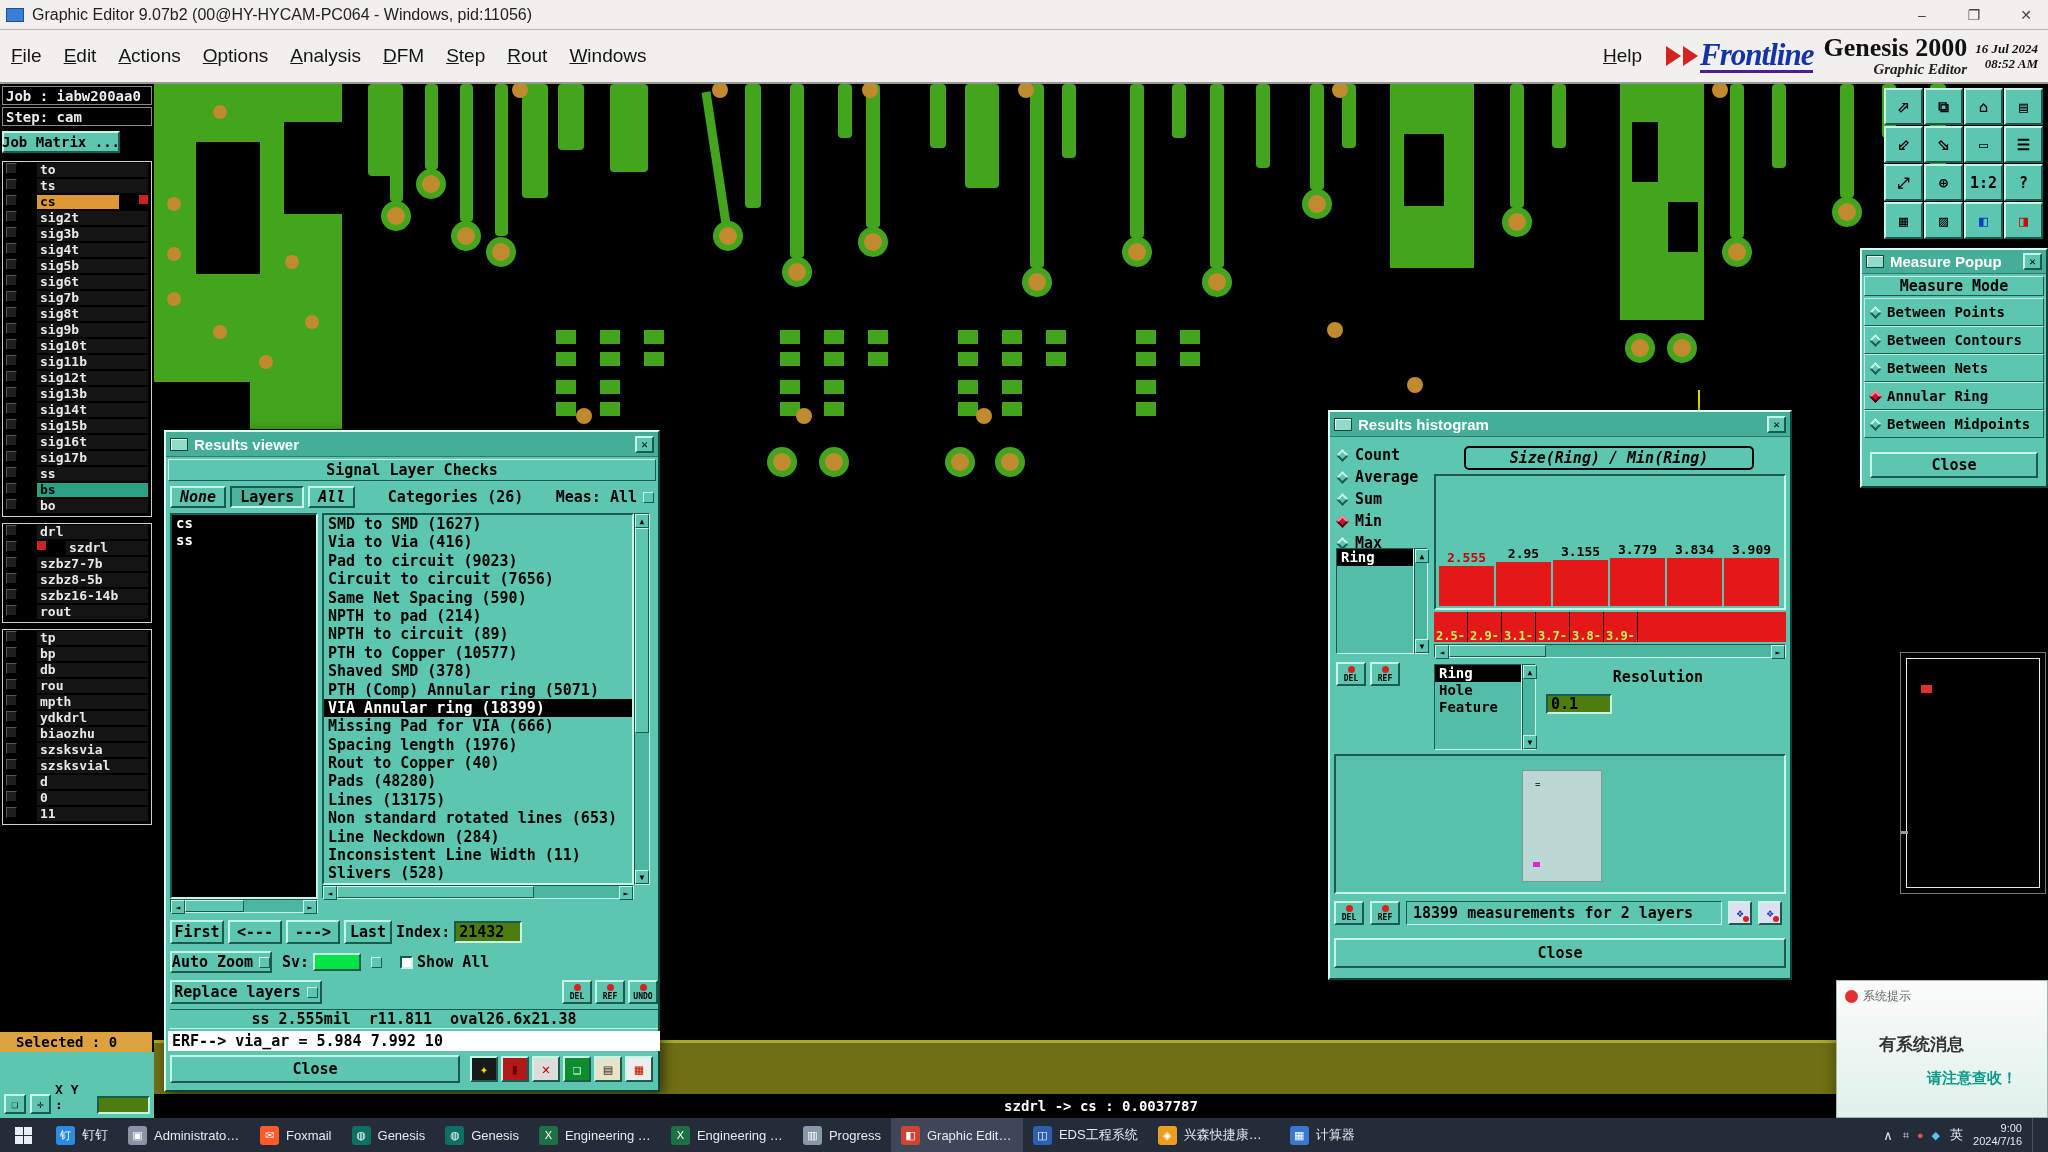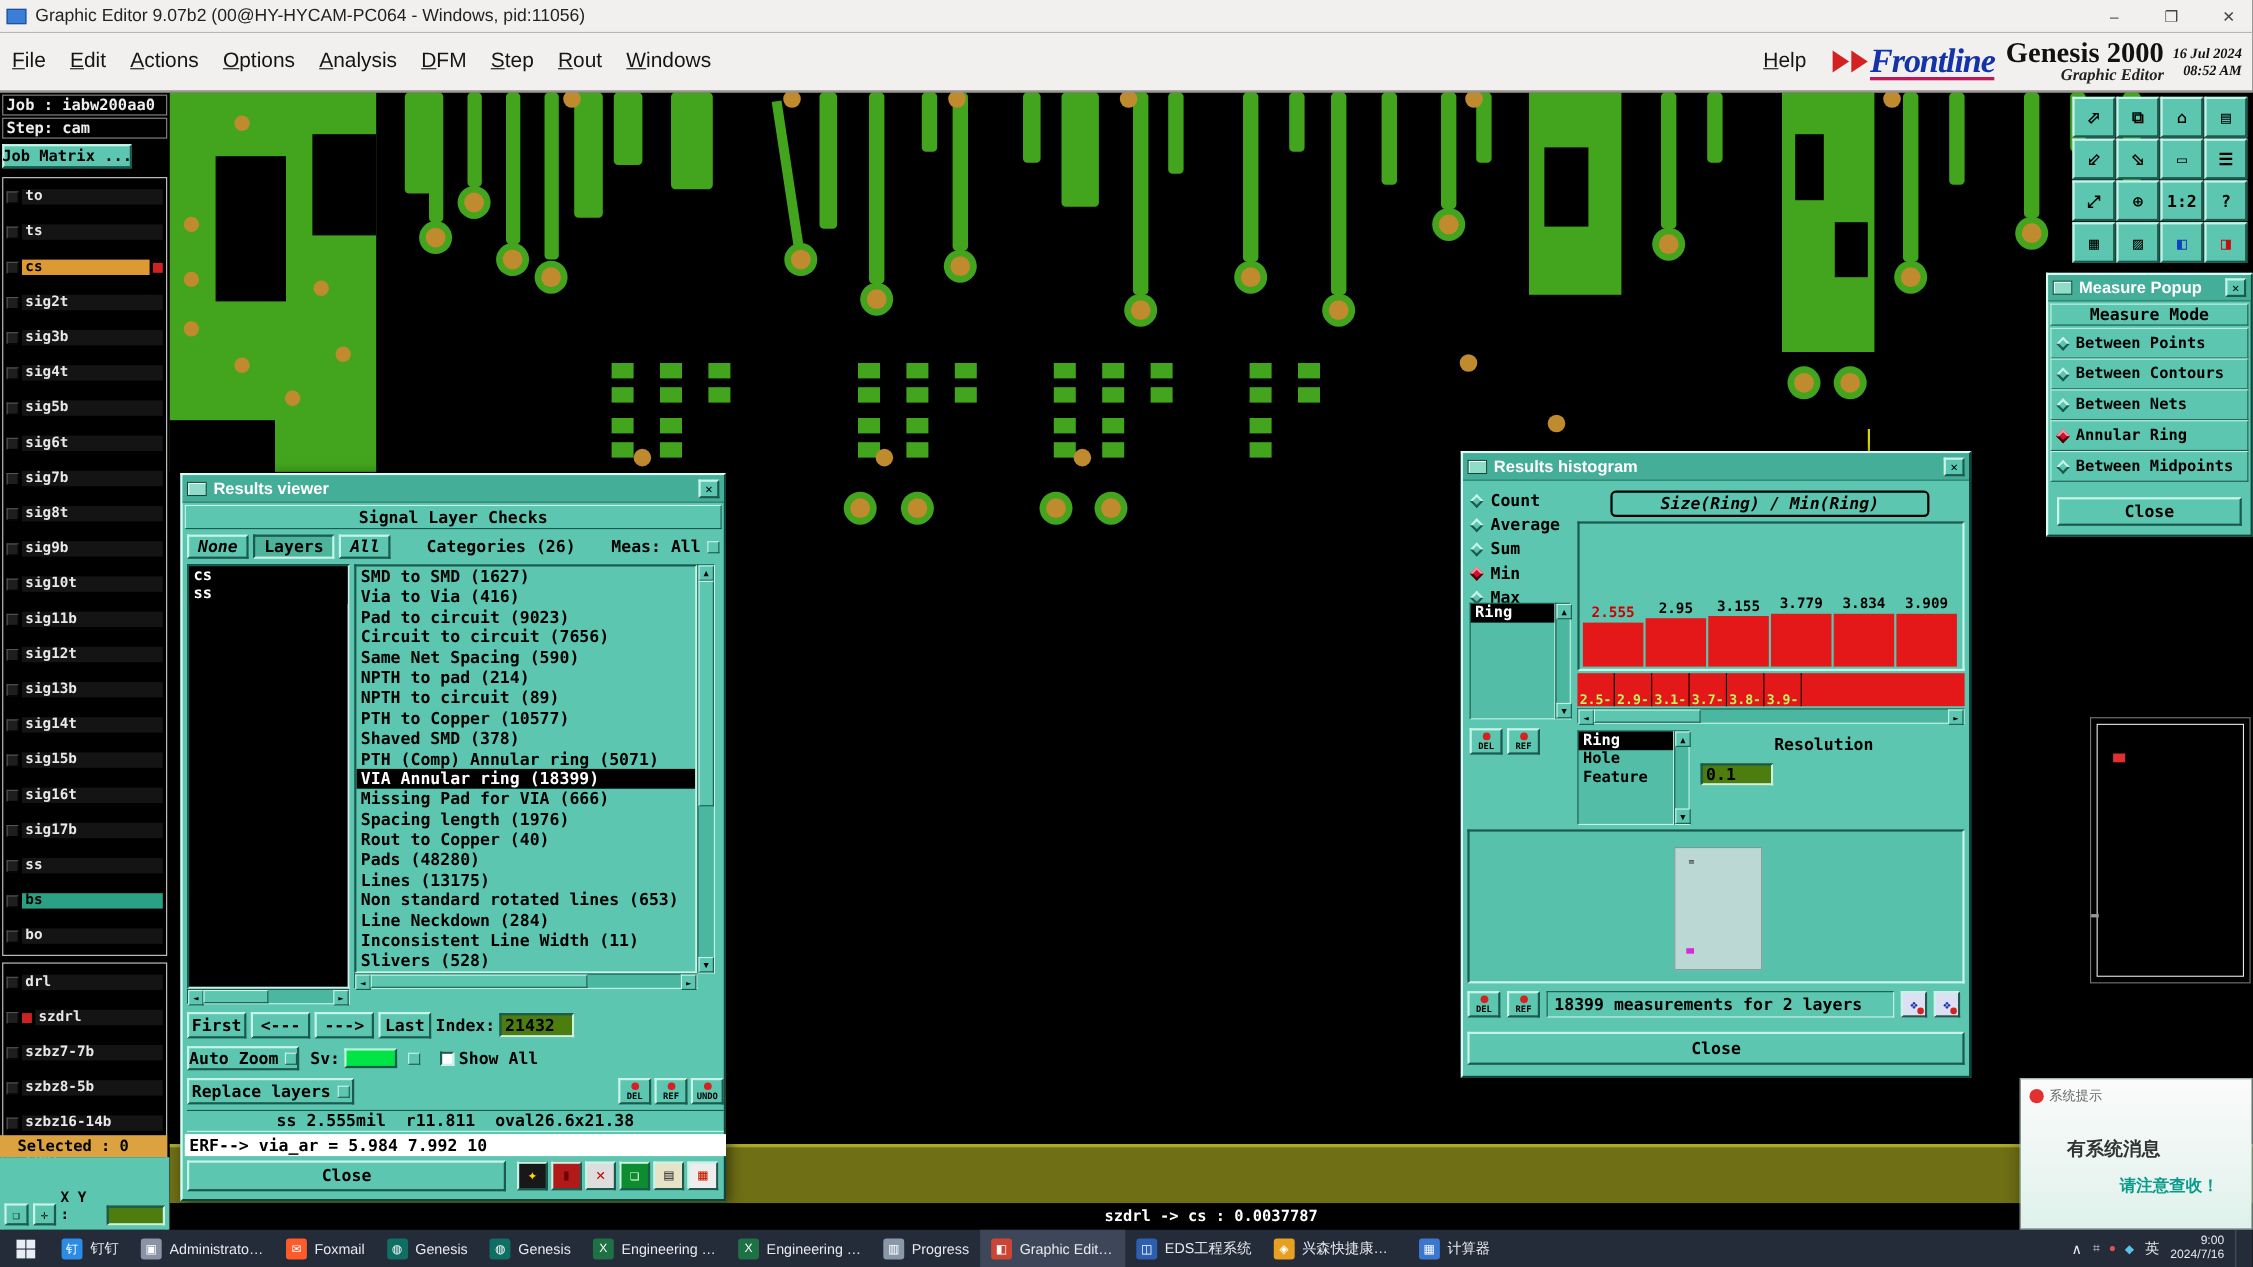--- a/index.html
+++ b/index.html
@@ -32,32 +32,32 @@
 #titlebar{position:absolute;left:0;top:0;width:2048px;height:30px;background:#f1f0ee;border-bottom:1px solid #b8b5b0;display:flex;align-items:center;gap:8px;padding-left:6px;font-family:"Liberation Sans",sans-serif;z-index:8}
 #app-icon{width:18px;height:14px;background:#3a7ed8;border:1px solid #1b4f96;flex:none}
 #title-text{flex:1;font-size:16px;color:#222}
 .win-btn{width:44px;height:29px;display:flex;align-items:center;justify-content:center;font-size:14px;color:#444}
 #menubar{position:absolute;left:0;top:30px;width:2048px;height:54px;background:#f1f0ee;border-bottom:2px solid #9a9790;display:flex;align-items:center;font-family:"Liberation Sans",sans-serif;z-index:8}
 #menu-items{display:flex;align-items:center}
 .menu-item{padding:6px 11px;font-size:19px;color:#151515;white-space:nowrap}
 #menu-help{padding:6px 14px;font-size:19px;color:#151515;margin-left:auto}
 #brand-box{display:flex;align-items:center;gap:2px;padding:0 10px}
 .brand-tri{width:0;height:0;border-left:15px solid #d42222;border-top:10px solid transparent;border-bottom:10px solid transparent}
-#brand-text{font-size:31px;font-style:italic;font-weight:bold;color:#1433a8;font-family:"Liberation Serif",serif;letter-spacing:-1px;border-bottom:3px solid #be185d;line-height:1}
+#brand-text{font-size:31px;font-style:italic;font-weight:bold;color:#1433a8;font-family:"Liberation Serif",serif;letter-spacing:-1px;border-bottom:3px solid #4c1d95;line-height:1}
 #product-col{display:flex;flex-direction:column;align-items:flex-end;padding-right:8px}
 #product-name{font:bold 26px "Liberation Serif",serif;color:#111;line-height:26px}
 #edition-label{font:italic bold 15px "Liberation Serif",serif;color:#222}
 #date-col{display:flex;flex-direction:column;align-items:flex-end;padding-right:10px;font:italic bold 13px "Liberation Serif",serif;color:#111;line-height:15px}
 
 #left-panel{position:absolute;left:0;top:84px;width:154px;height:1034px;background:#000;z-index:5}
 .job-box{margin:2px 2px 0 2px;height:19px;background:#000;border:1px solid #8a8a8a;color:#eee;font:bold 14px "DejaVu Sans Mono",monospace;display:flex;align-items:center;padding-left:3px;white-space:nowrap}
 #matrix-btn{margin:5px 2px 0 2px;width:118px;height:22px;font-size:14px}
 #layer-groups{margin-top:8px}
 .layer-group{border:1px solid #cfcfcf;margin:0 2px 6px 2px;padding:1px}
-.layer-row{display:flex;align-items:center;gap:3px;height:16px;padding:16px 2px}
+.layer-row{display:flex;align-items:flex-start;gap:20px;height:16px;padding:0 2px}
 .layer-toggle{width:11px;height:11px;background:#1e1e1e;border:1px solid;border-color:#555 #000 #000 #555;flex:none}
 .layer-chip{width:9px;height:9px;flex:none}
 .layer-name{flex:1;font:bold 13px "DejaVu Sans Mono",monospace;color:#e8e8e8;background:#141414;padding-left:3px;line-height:14px;white-space:nowrap;overflow:hidden}
 .layer-mark{width:9px;height:9px;flex:none}
 #selected-bar{position:absolute;left:0;bottom:66px;width:152px;height:20px;background:#dca23f;color:#000;font:bold 14px "DejaVu Sans Mono",monospace;display:flex;align-items:center;padding-left:16px}
 #xy-strip{position:absolute;left:0;bottom:0;width:154px;height:66px;background:#5cc6b0;display:flex;align-items:flex-end;gap:4px;padding:4px}
 .xy-btn{width:22px;height:20px;font-size:11px}
 #xy-label{font:bold 13px "DejaVu Sans Mono",monospace;color:#000;padding-bottom:2px}
 #xy-input{width:54px;height:18px}
 

